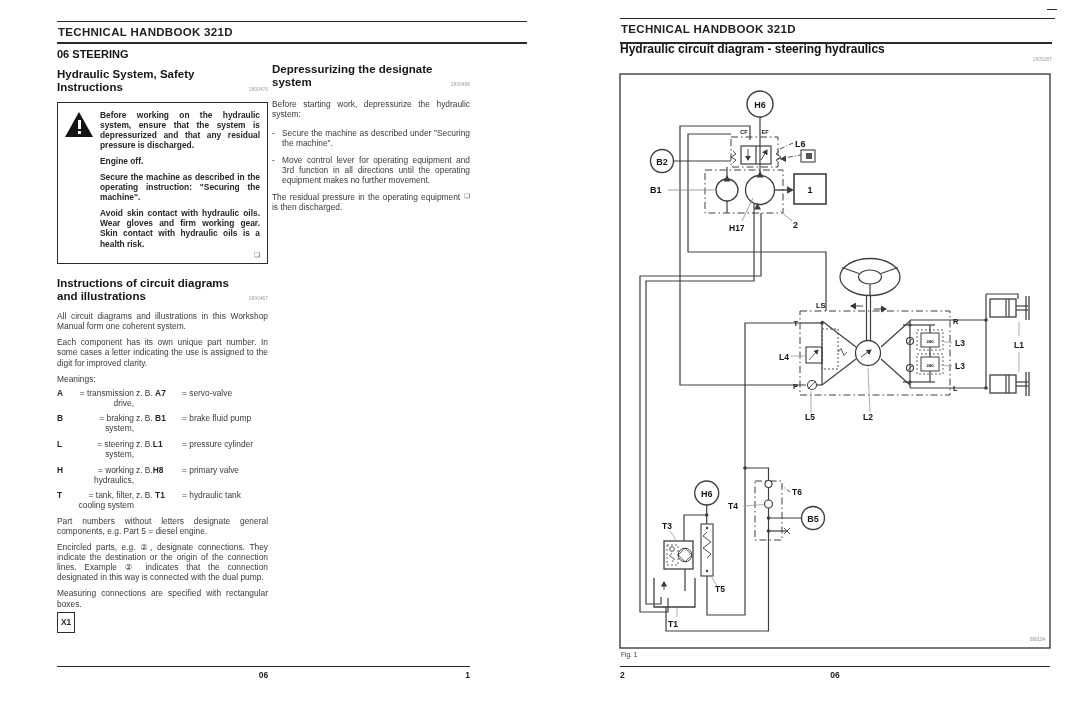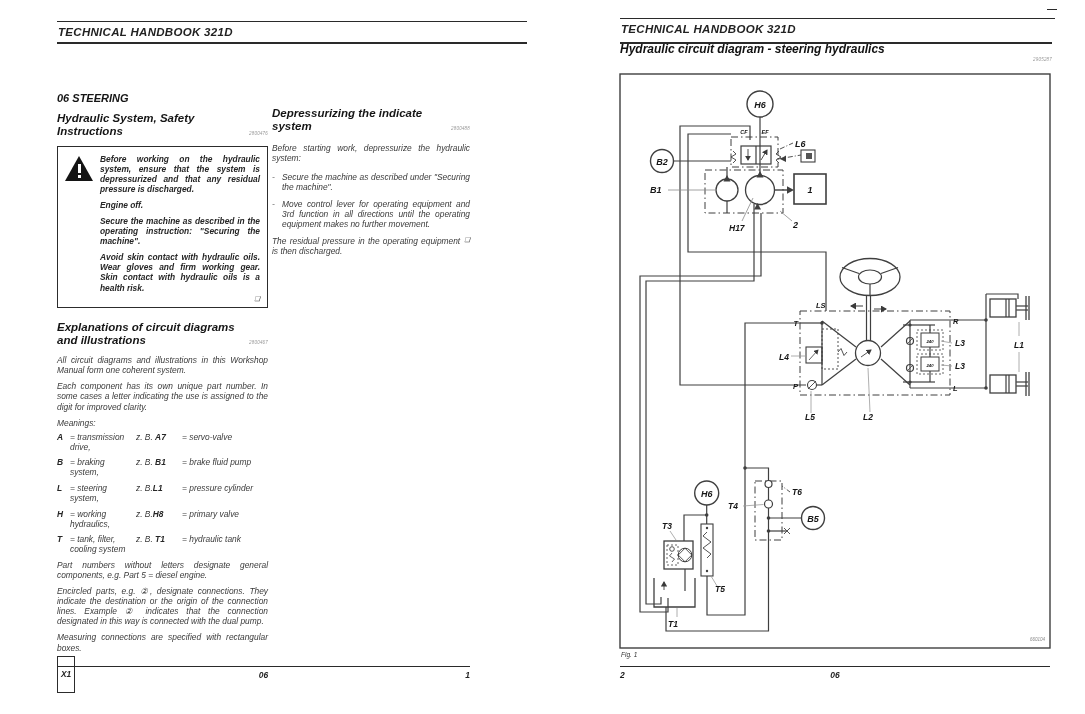--- a/index.html
+++ b/index.html
@@ -1,44 +1,44 @@
 <!DOCTYPE html>
 <html><head>
 <meta charset="utf-8">
 <style>
   html,body{margin:0;padding:0;background:#fff;}
   #sheet{position:relative;width:1066px;height:714px;background:#fff;overflow:hidden;
-         font-family:"Liberation Sans",sans-serif;color:#2e2e2e;font-style:italic;}
+         font-family:"Liberation Sans",sans-serif;color:#2e2e2e;}
   .rule{position:absolute;background:#2a2a2a;}
   .hdr{position:absolute;font-size:11.5px;font-weight:600;letter-spacing:.3px;color:#222;}
   .pgtitle{position:absolute;font-size:12px;font-weight:700;color:#111;}
   .tinyref{font-size:4.5px;color:#999;letter-spacing:.2px;}
-  .col{position:absolute;margin-top:44px;}
+  .col{position:absolute;}
   h2.sec{font-size:11px;font-weight:700;color:#151515;margin:0 0 8px 0;}
   .h3{font-size:11.5px;font-weight:700;color:#151515;line-height:1.16;margin:0;position:relative;}
   .h3 .tinyref{position:absolute;right:0;bottom:2px;font-weight:400;}
   .para{font-size:8.4px;line-height:1.2;text-align:justify;color:#3a3a3a;margin:0 0 6px 0;}
   .para.bold{font-weight:700;color:#262626;}
   .warnbox{border:1.6px solid #2c2c2c;margin-top:7px;padding:7px 7px 4px 42px;position:relative;}
   .tri{position:absolute;left:7px;top:9px;width:0;height:0;border-left:14px solid transparent;
        border-right:14px solid transparent;border-bottom:25px solid #141414;}
   .tri .bar{position:absolute;left:-1.5px;top:8px;width:3px;height:9px;background:#fff;}
   .tri .dot{position:absolute;left:-1.5px;top:19.5px;width:3px;height:3px;background:#fff;}
   .endmark{text-align:right;font-size:6.5px;color:#444;margin:2px 0 0 0;}
   .meanrow{display:flex;font-size:8.4px;line-height:1.2;margin:0 0 5.5px 0;color:#3a3a3a;}
   .meanrow .lt{width:13px;font-weight:700;color:#262626;flex:none;}
-  .meanrow .mn{width:64px;flex:none;padding-right:2px;}
+  .meanrow .mn{width:64px;flex:none;padding-right:2px;text-align:right;}
   .meanrow .ex{width:46px;flex:none;white-space:nowrap;}
   .meanrow .ex b{color:#262626;}
   .meanrow .em{flex:1;}
   .bullet{display:flex;font-size:8.4px;line-height:1.2;color:#3a3a3a;margin:0 0 7px 0;}
   .bullet .mk{width:10px;flex:none;}
   .bullet .bt{flex:1;text-align:justify;}
   .x1row{display:flex;font-size:8.4px;line-height:1.2;color:#3a3a3a;margin-top:3px;}
-  .x1box{border:1.3px solid #2c2c2c;font-weight:700;color:#262626;padding:12px 3px;height:11px;
+  .x1box{border:1.3px solid #2c2c2c;font-weight:700;color:#262626;padding:4px 3px;height:11px;
          flex:none;margin-right:6px;}
   .x1txt{flex:1;text-align:justify;position:relative;}
   .sq{float:right;font-size:6.5px;color:#444;margin-left:4px;}
   .foot{position:absolute;font-size:8.5px;font-weight:700;color:#222;}
   .figlbl{position:absolute;font-size:6.5px;color:#333;}
   svg text{font-family:"Liberation Sans",sans-serif;fill:#161616;}
   .lab{font-size:9px;font-weight:700;}
   .lab8{font-size:8.5px;font-weight:700;}
   .port{font-size:7.5px;font-weight:700;}
   .tlab{font-size:5.5px;font-weight:700;}
@@ -67,21 +67,21 @@
           <span class="dot"></span>
         </div>
       <p class="para bold">Before working on the hydraulic system, ensure that the system is depressurized and that any residual pressure is discharged.</p>
       <p class="para bold">Engine off.</p>
       <p class="para bold">Secure the machine as described in the operating instruction: "Securing the machine".</p>
       <p class="para bold" style="margin-bottom:2px">Avoid skin contact with hydraulic oils. Wear gloves and firm working gear. Skin contact with hydraulic oils is a health risk.</p>
       <div class="endmark">❑</div>
     </div>
 
     <div class="h3" style="margin-top:13px">
-      <span>Explanations of circuit diagrams</span><br>
+      <span>Instructions of circuit diagrams</span><br>
       <span>and illustrations</span>
       <span class="tinyref">2800467</span>
     </div>
     <p class="para" style="margin-top:8px">All circuit diagrams and illustrations in this Workshop Manual form one coherent system.</p>
     <p class="para">Each component has its own unique part number. In some cases a letter indicating the use is assigned to the digit for improved clarity.</p>
     <p class="para" style="margin-bottom:4px">Meanings:</p>
 
     <div class="meanrow">
       <span class="lt">A</span>
       <span class="mn">= transmission drive,</span>
@@ -116,21 +116,21 @@
     <p class="para">Part numbers without letters designate general components, e.g. Part 5 = diesel engine.</p>
     <p class="para">Encircled parts, e.g. ②, designate connections. They indicate the destination or the origin of the connection lines. Example ② indicates that the connection designated in this way is connected with the dual pump.</p>
     <p class="para" style="margin-bottom:3px">Measuring connections are specified with rectangular boxes.</p>
     <div class="x1row">
       <span class="x1box">X1</span>
     </div>
   </div>
 
   <div class="col" style="left:272px;top:63px;width:198px">
     <div class="h3">
-      <span>Depressurizing the indicate</span><br>
+      <span>Depressurizing the designate</span><br>
       <span>system</span>
       <span class="tinyref">2800488</span>
     </div>
     <p class="para" style="margin-top:9px">Before starting work, depressurize the hydraulic system:</p>
     <div class="bullet" style="margin-top:9px">
       <span class="mk">-</span>
       <span class="bt">Secure the machine as described under "Securing the machine".</span>
     </div>
     <div class="bullet">
       <span class="mk">-</span>

